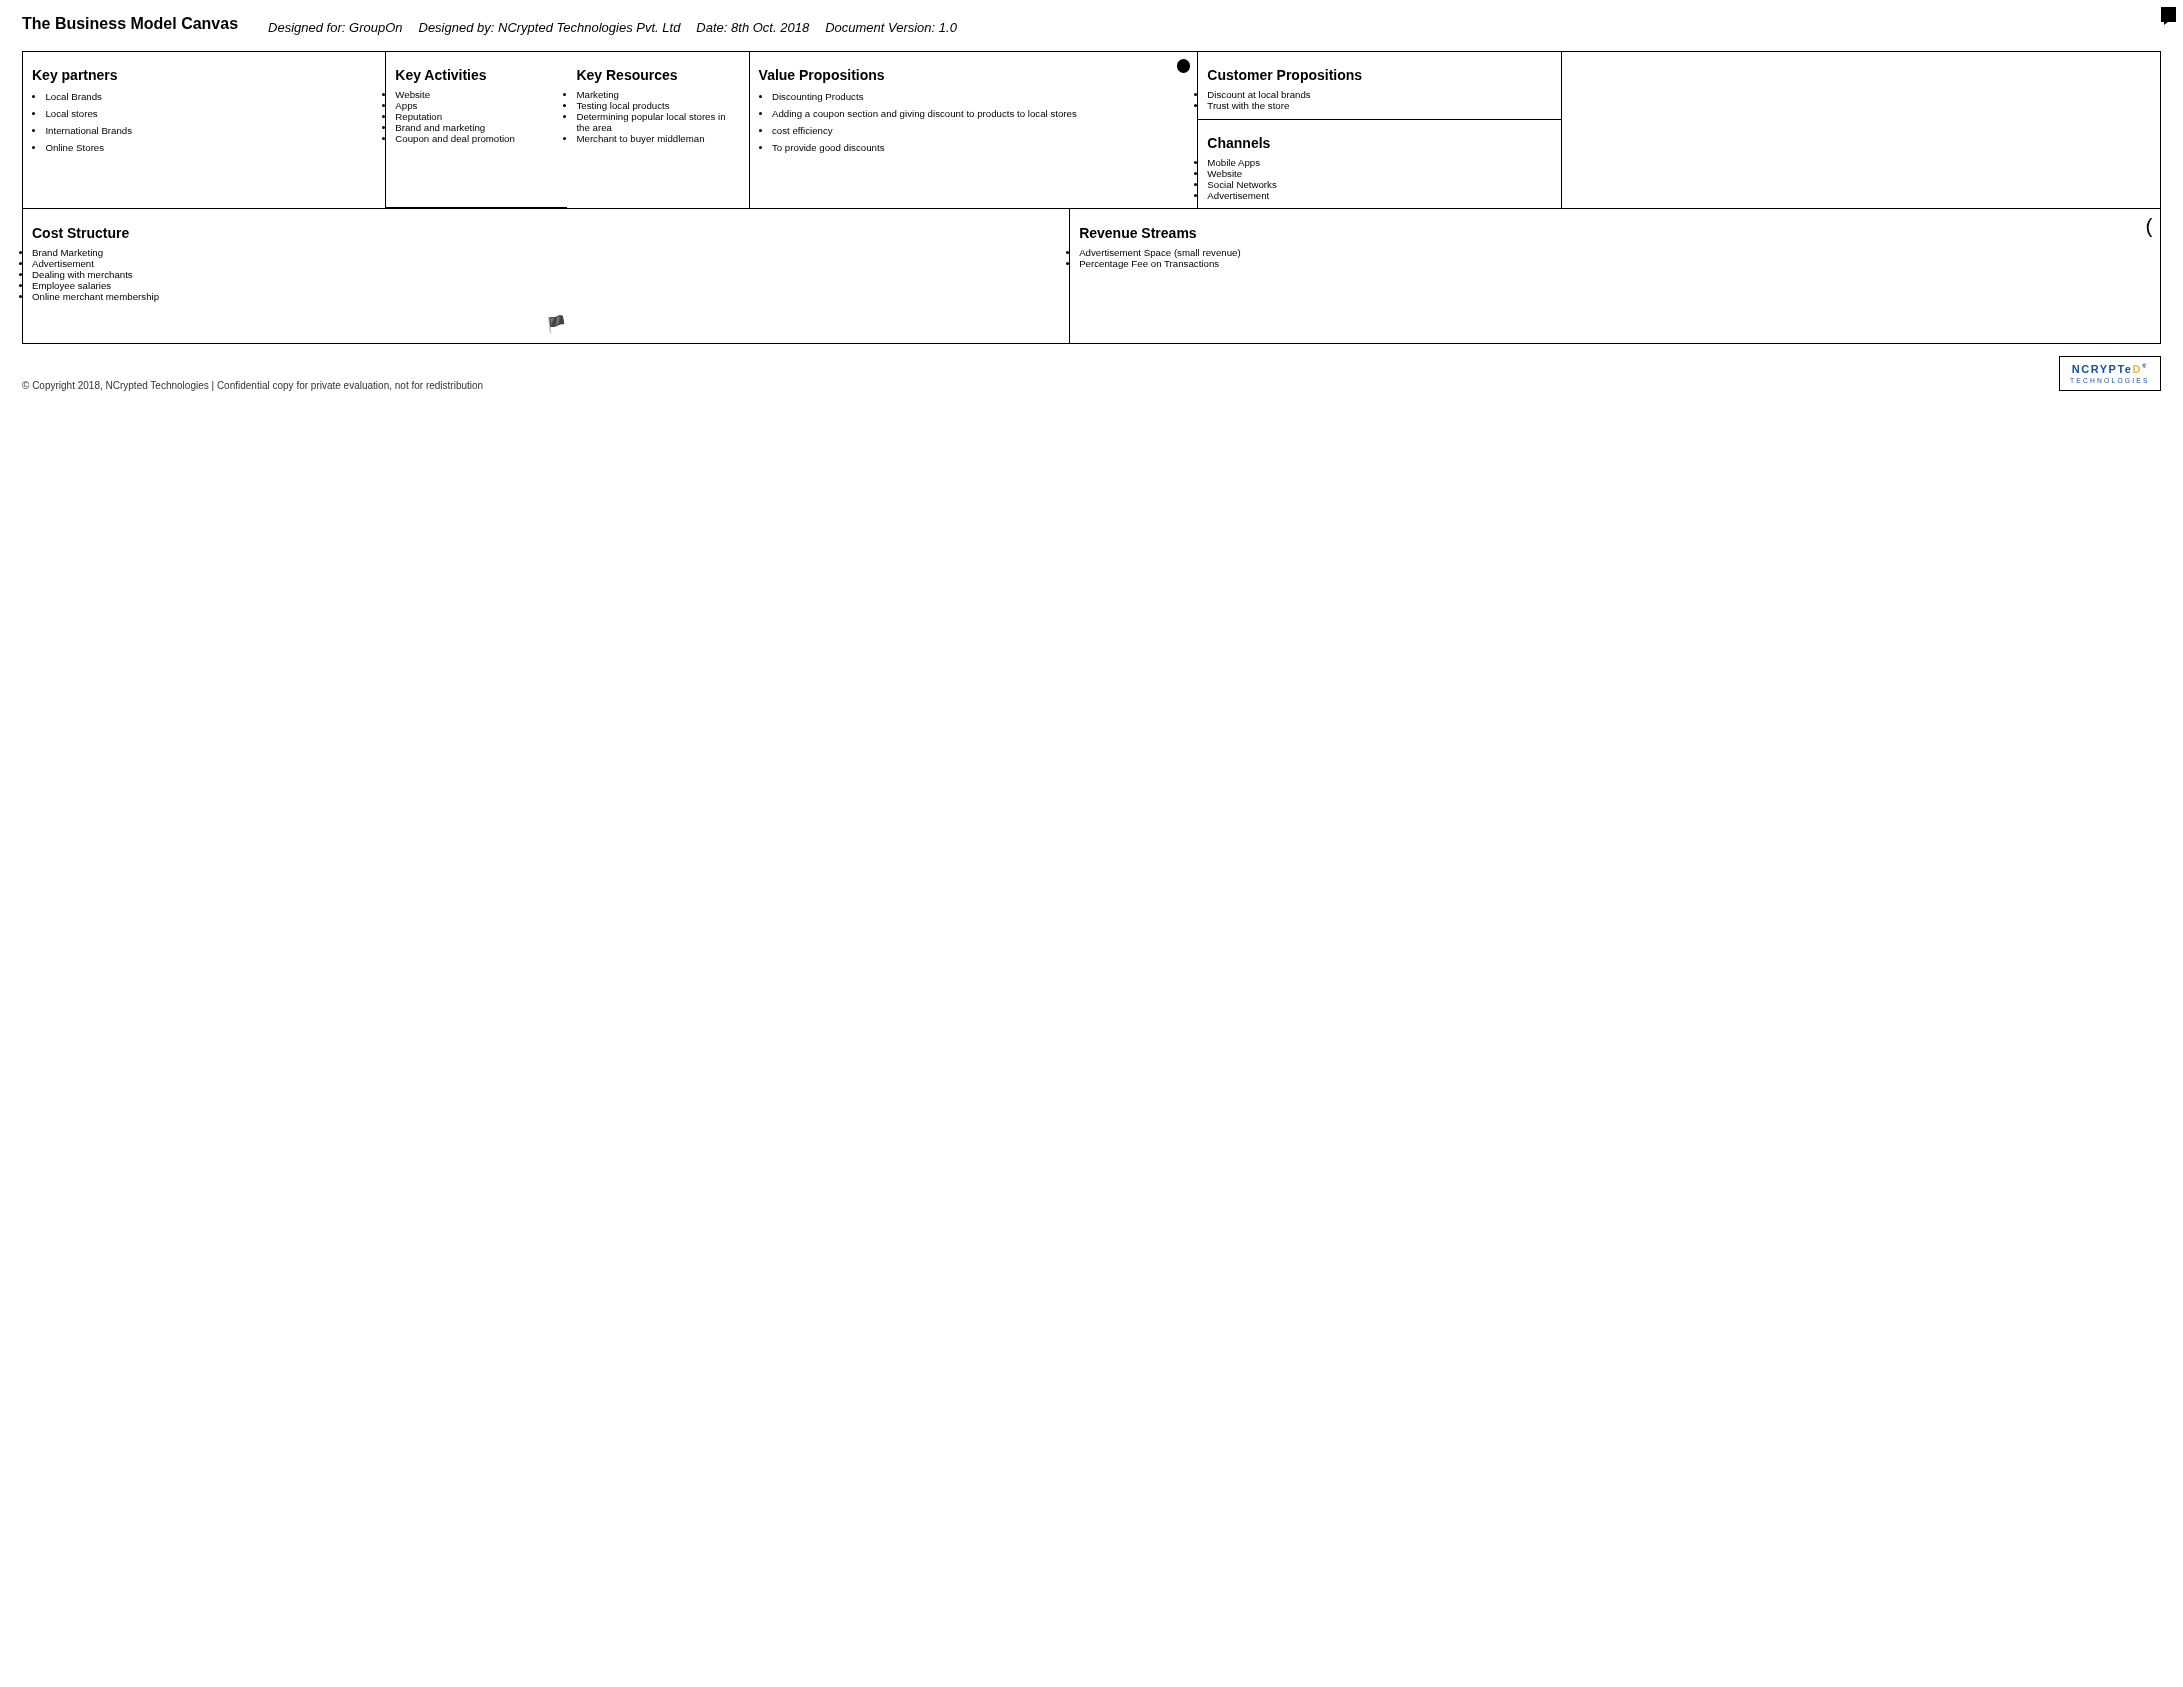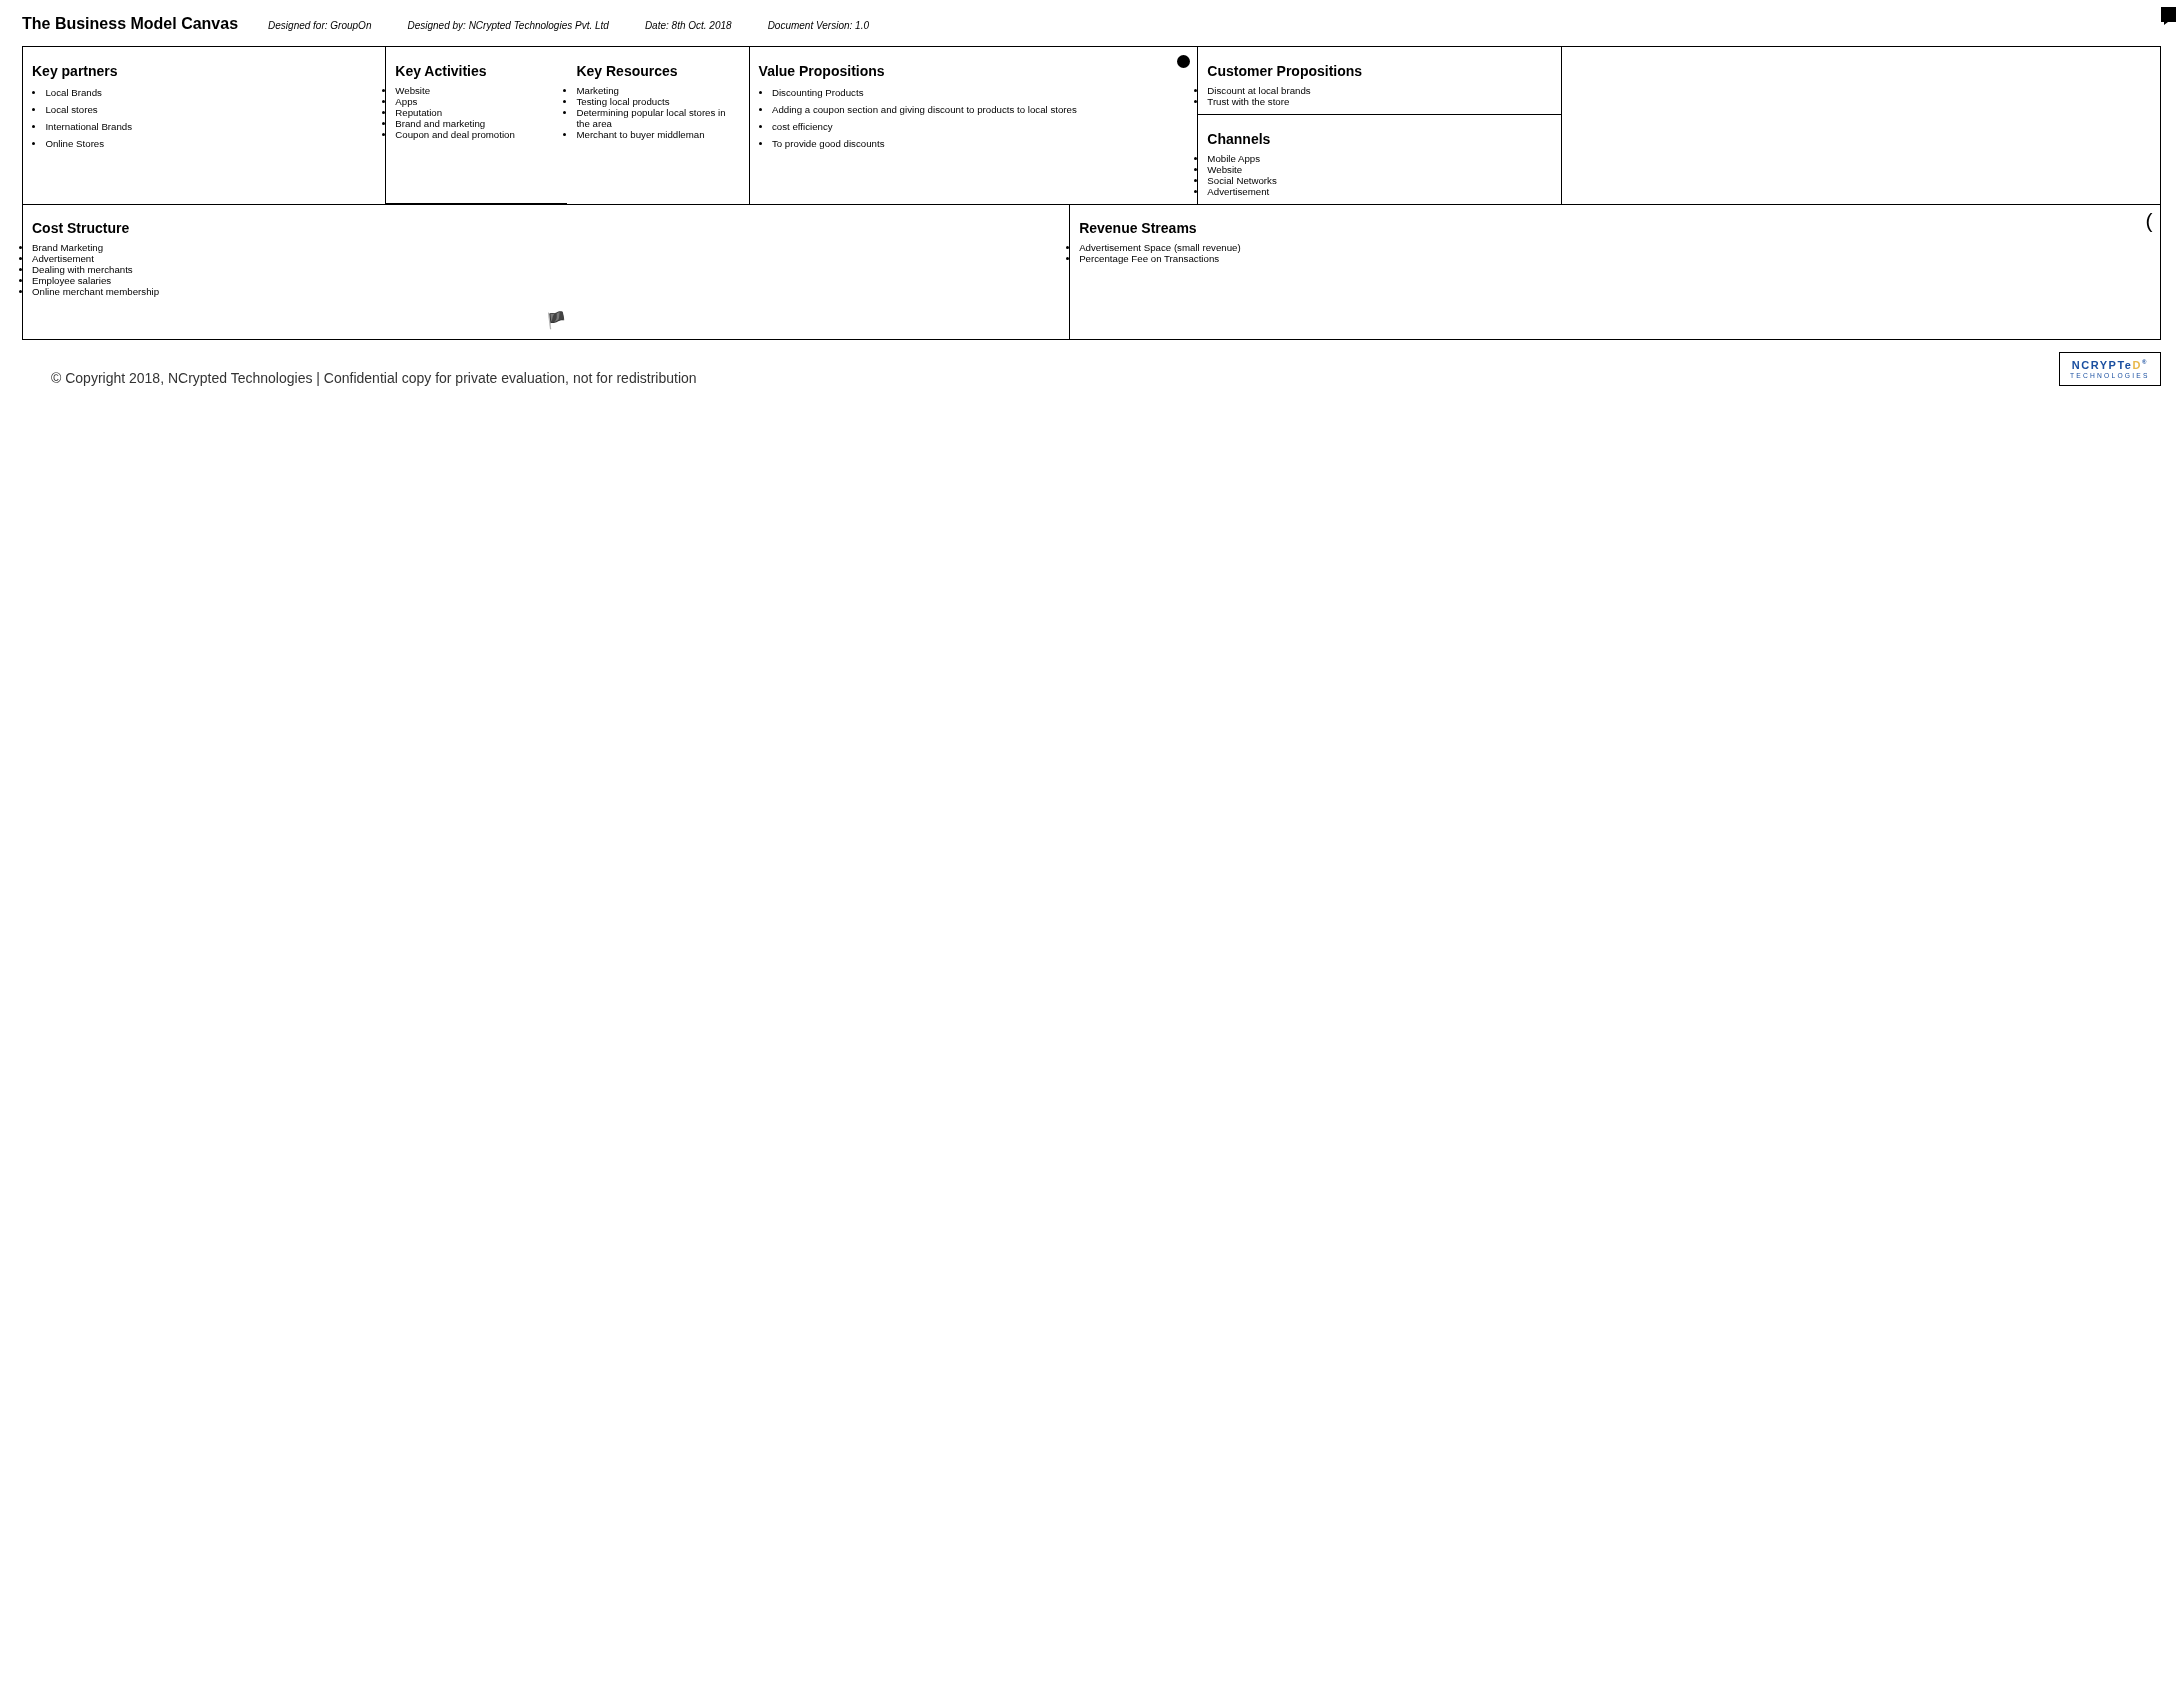--- a/index.html
+++ b/index.html
@@ -16,23 +16,23 @@
       margin-bottom: 13.4px;
     }
     .header-title {
       font-size: 16px;
       font-weight: bold;
       min-width: 194px;
       margin-right: 30px;
     }
     .header-meta {
       display: flex;
-      gap: 36px;
+      gap: 16px;
       font-style: italic;
-      font-size: 10px;
+      font-size: 13px;
       padding-top: 3px;
     }
     .header-meta div { line-height: 1.5; }
 
     
     .canvas {
       border: 1.1px solid #000;
       width: 100%;
     }
     .canvas-top {
@@ -166,23 +166,22 @@
     }
 
     
     .footer {
       display: flex;
       justify-content: space-between;
       align-items: flex-end;
       margin-top: 12px;
     }
     .footer-copy {
-      font-size: 14px;
+      font-size: 10px;
       color: #333;
-      margin-left: 29px;
     }
     .logo-box {
       border: 1.1px solid #000;
       padding: 6px 10.4px;
       text-align: center;
       min-width: 97px;
     }
     .logo-text-top {
       font-size: 11px;
       font-weight: bold;

